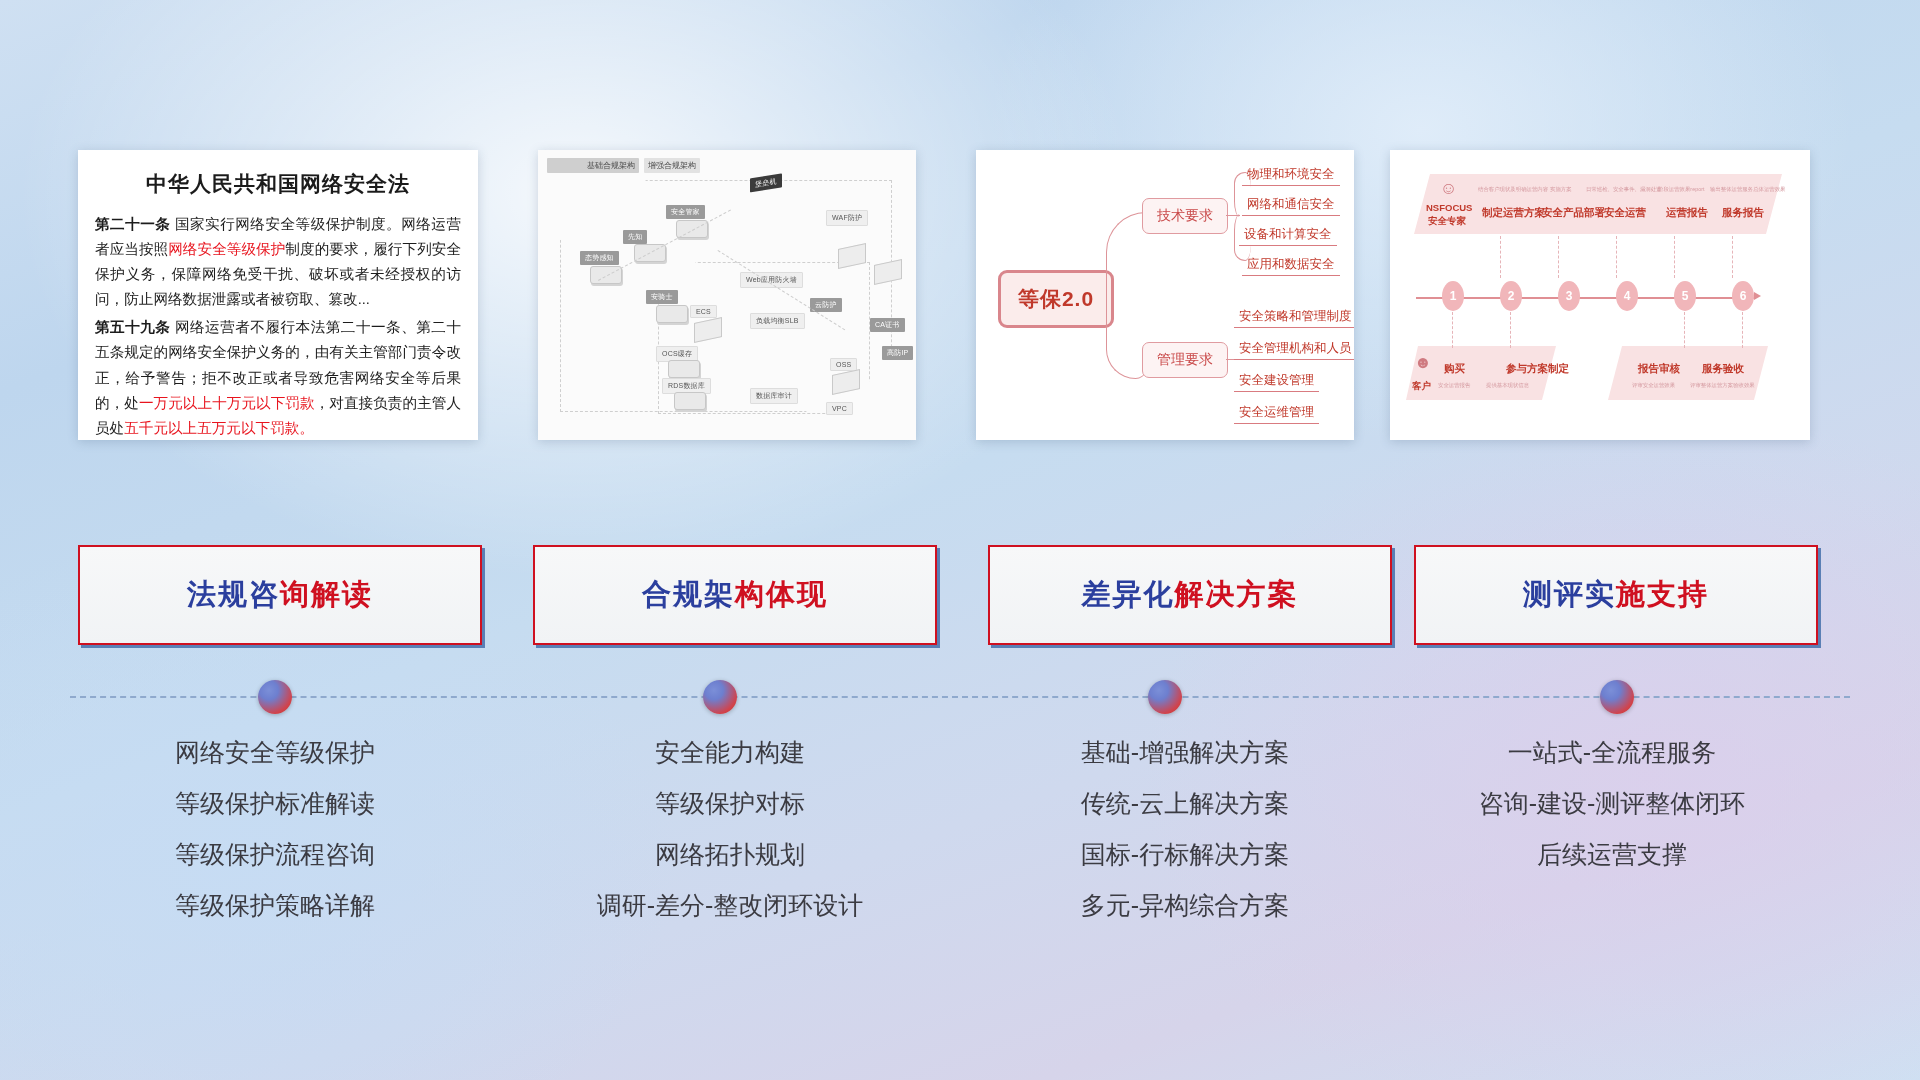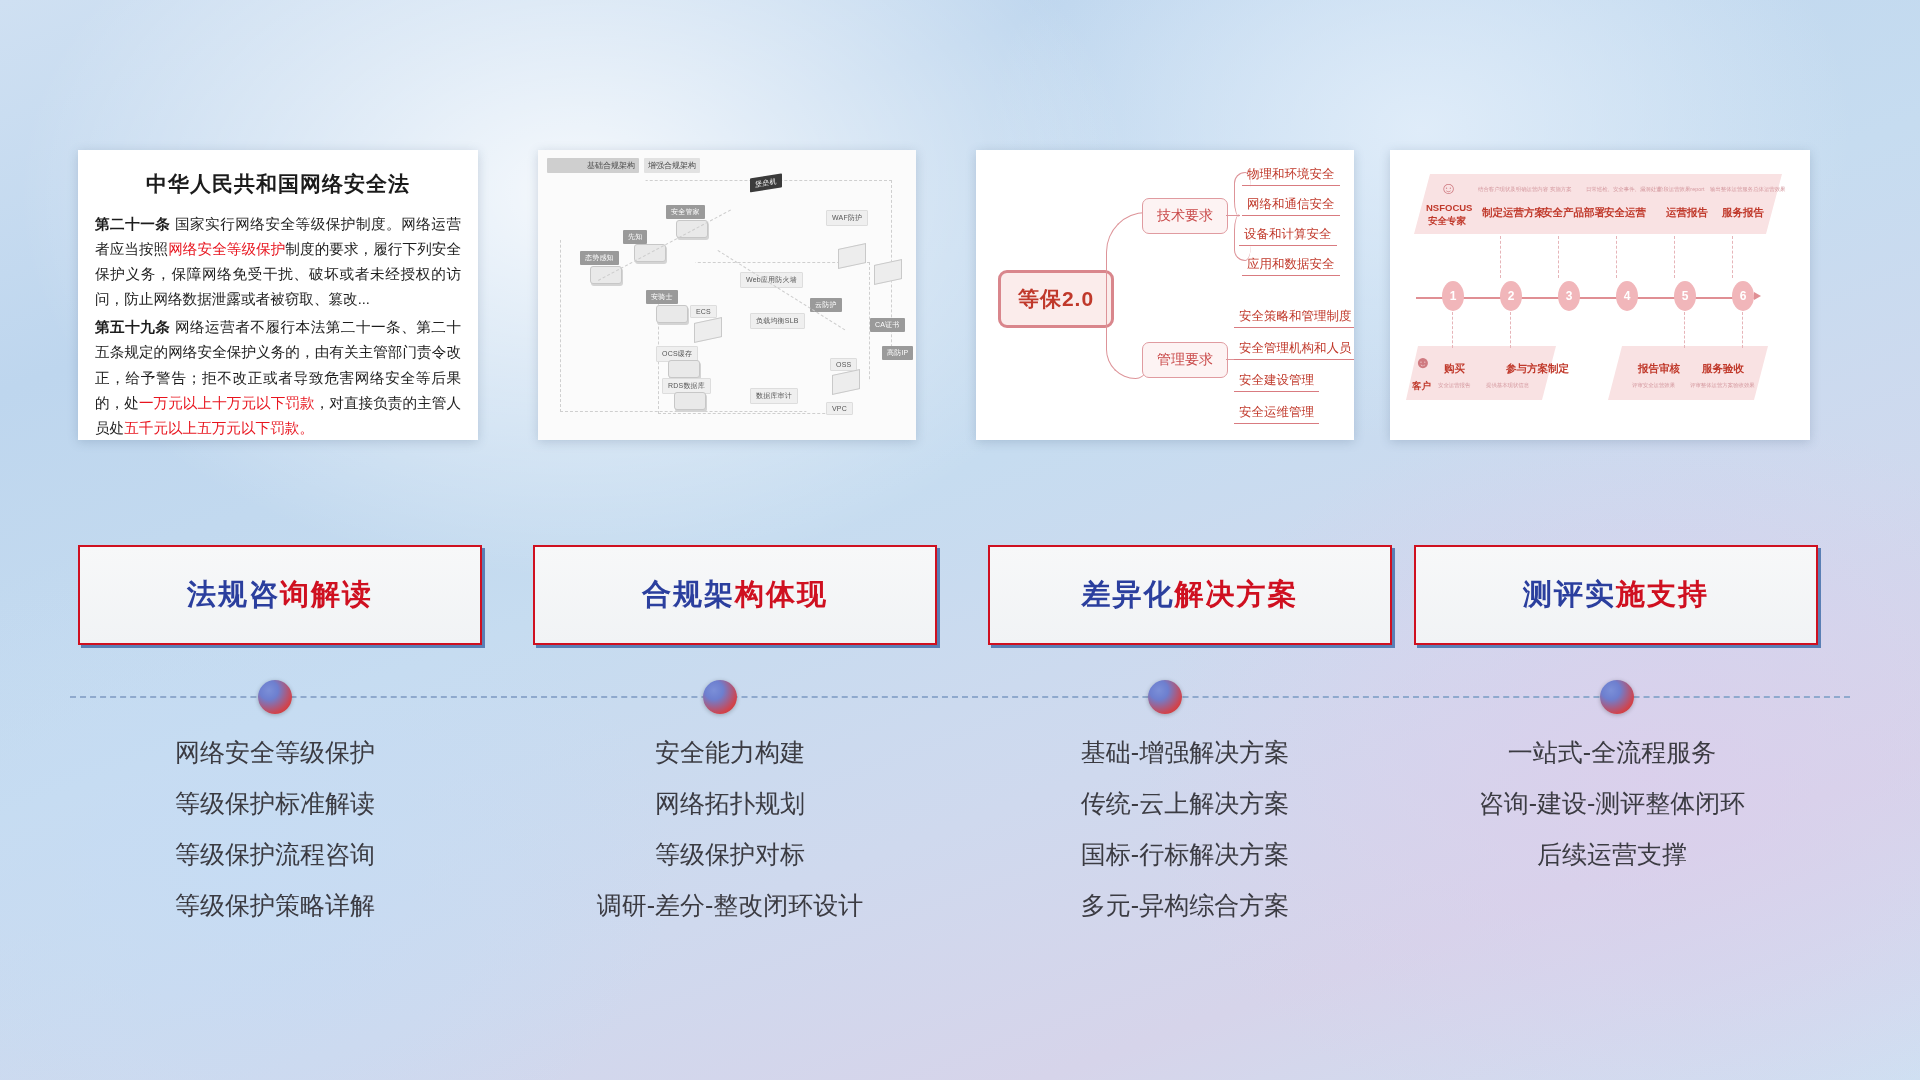--- a/index.html
+++ b/index.html
@@ -334,22 +334,22 @@
 
   <div class="cols">
     <div class="col k1">
       <div class="li">网络安全等级保护</div>
       <div class="li">等级保护标准解读</div>
       <div class="li">等级保护流程咨询</div>
       <div class="li">等级保护策略详解</div>
     </div>
     <div class="col k2">
       <div class="li">安全能力构建</div>
+      <div class="li">等级保护对标</div>
       <div class="li">网络拓扑规划</div>
-      <div class="li">等级保护对标</div>
       <div class="li">调研-差分-整改闭环设计</div>
     </div>
     <div class="col k3">
       <div class="li">基础-增强解决方案</div>
       <div class="li">传统-云上解决方案</div>
       <div class="li">国标-行标解决方案</div>
       <div class="li">多元-异构综合方案</div>
     </div>
     <div class="col k4">
       <div class="li">一站式-全流程服务</div>

